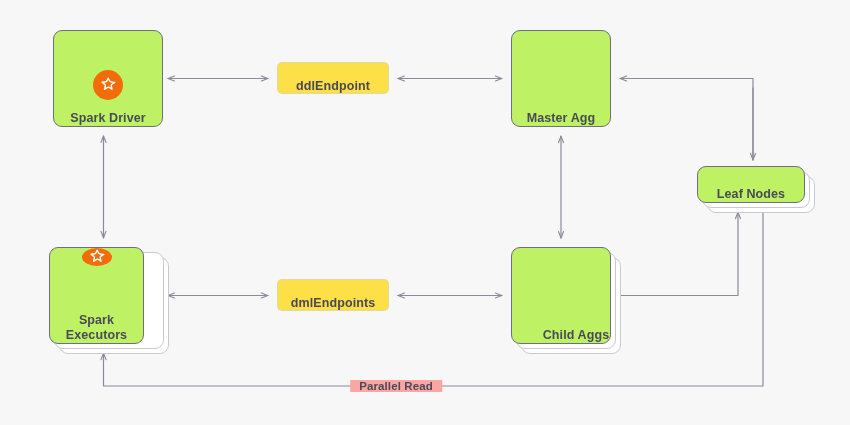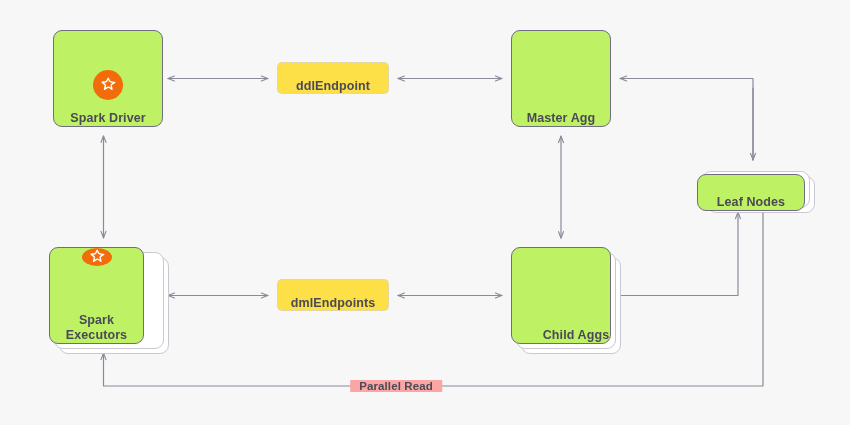--- a/index.html
+++ b/index.html
@@ -185,21 +185,21 @@
   </div>
 
   <div class="stack-layer" style="left:521px; top:257px; width:100px; height:97px;"></div>
   <div class="stack-layer l2" style="left:516px; top:252px; width:100px; height:97px;"></div>
   <div class="node" style="left:511px; top:247px; width:100px; height:97px;padding-left:30px;">
     <span class="node-label">Child Aggs</span>
   </div>
 
   <div class="stack-layer" style="left:707px; top:176px; width:108px; height:37px;"></div>
   <div class="stack-layer l2" style="left:702px; top:171px; width:108px; height:37px;"></div>
-  <div class="node" style="left:697px; top:174px; width:108px; height:37px;">
+  <div class="node" style="left:697px; top:166px; width:108px; height:37px;">
     <span class="node-label">Leaf Nodes</span>
   </div>
 
   <div class="endpoint" style="left:277px; top:62px; width:112px; height:32px;">
     <span class="endpoint-label">ddlEndpoint</span>
   </div>
 
   <div class="endpoint" style="left:277px; top:279px; width:112px; height:32px;">
     <span class="endpoint-label">dmlEndpoints</span>
   </div>

